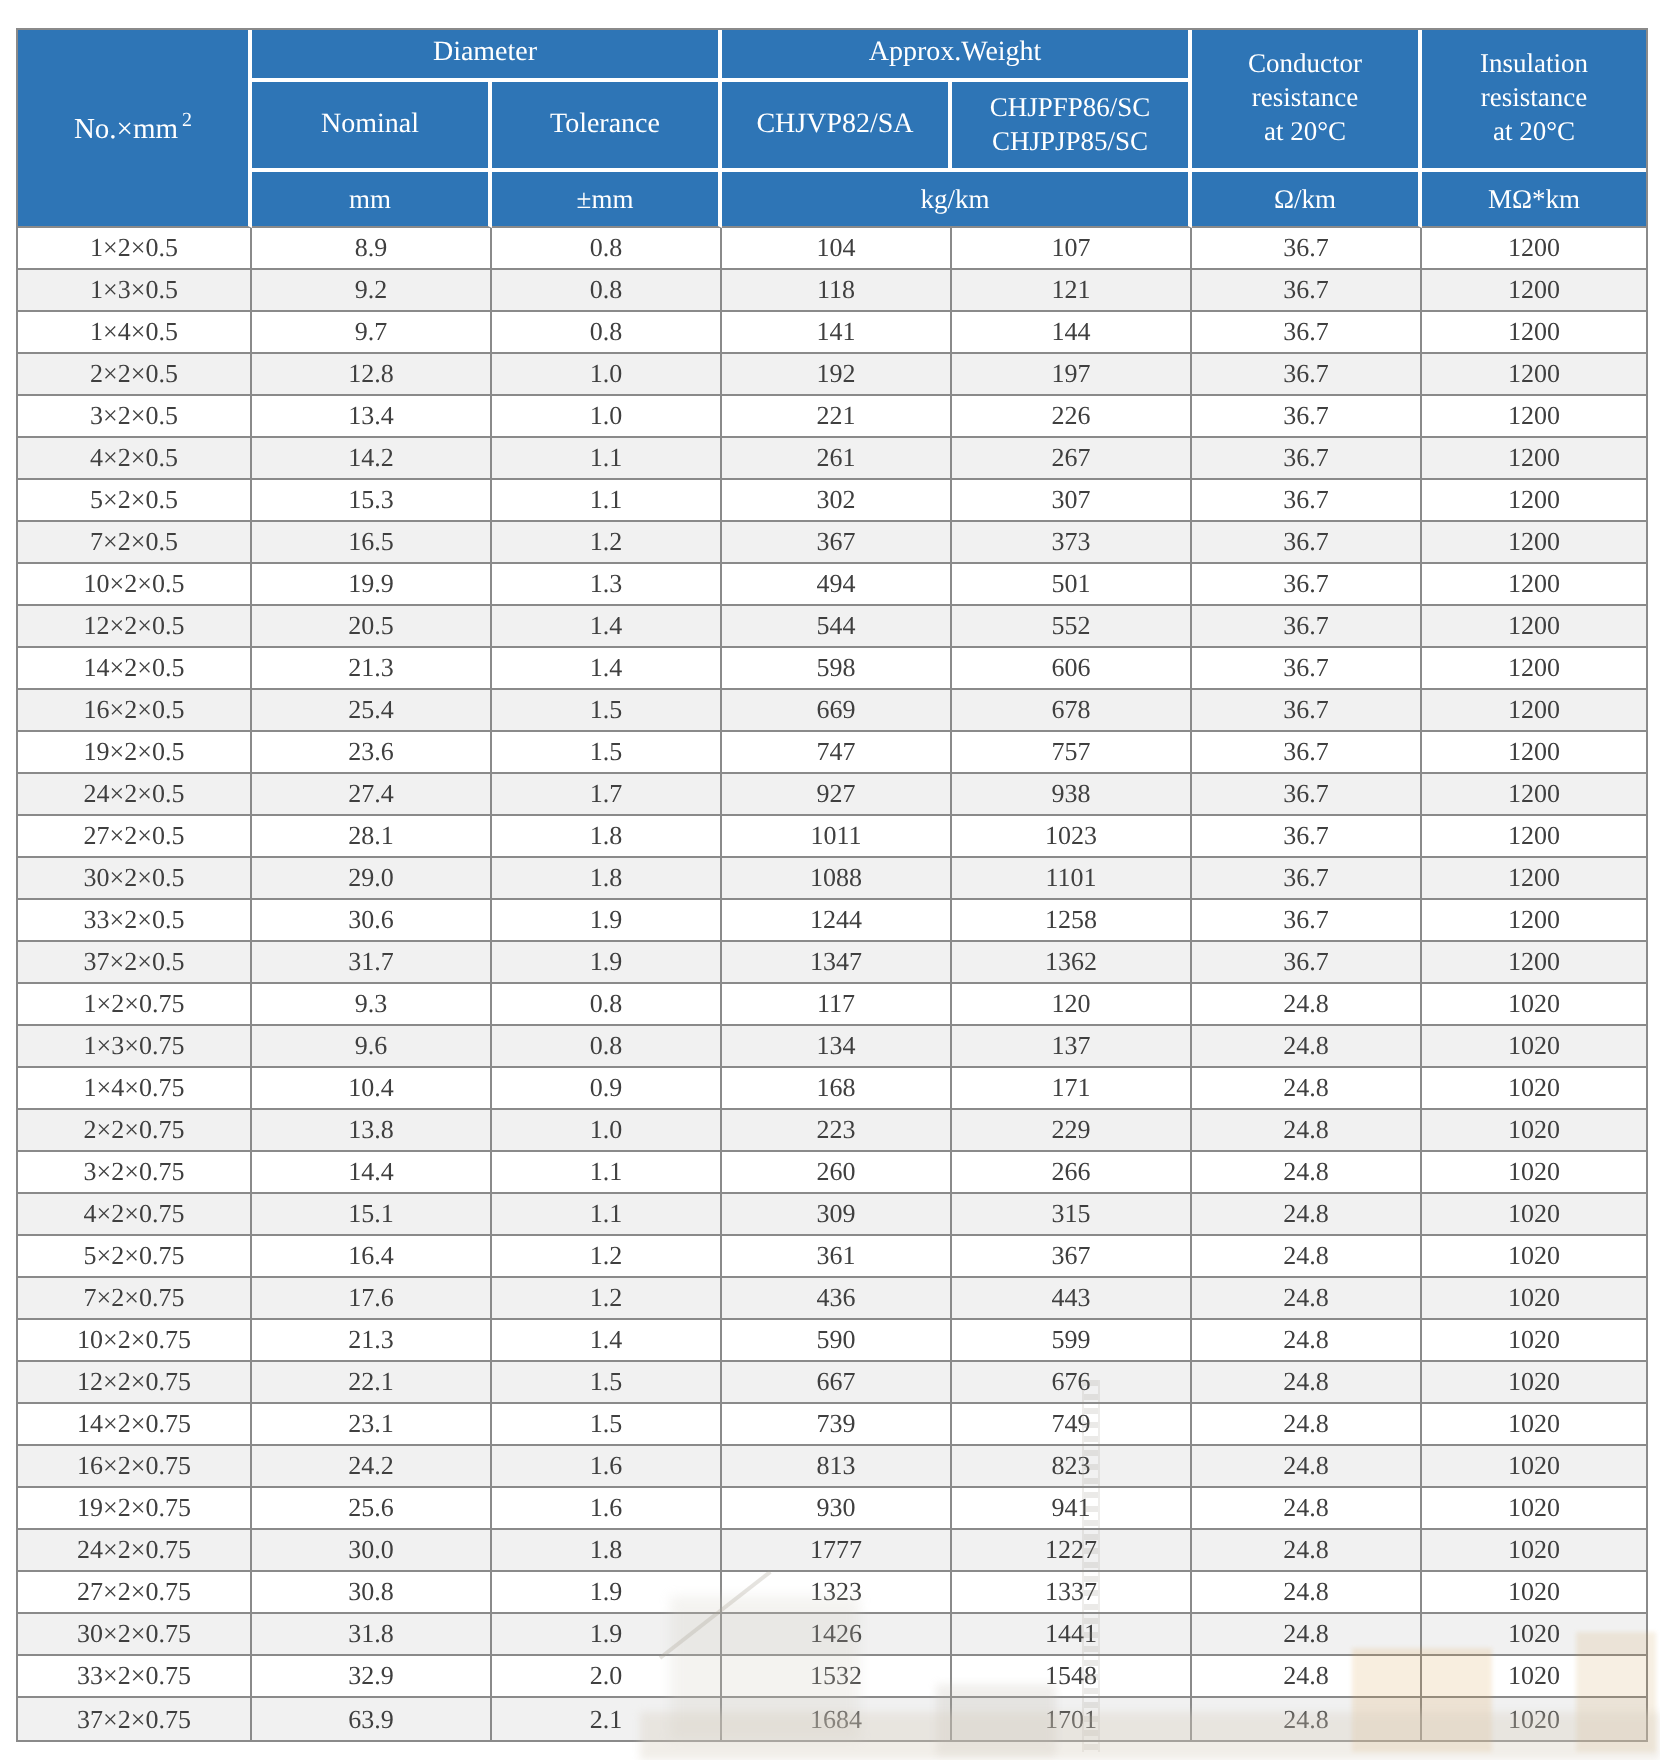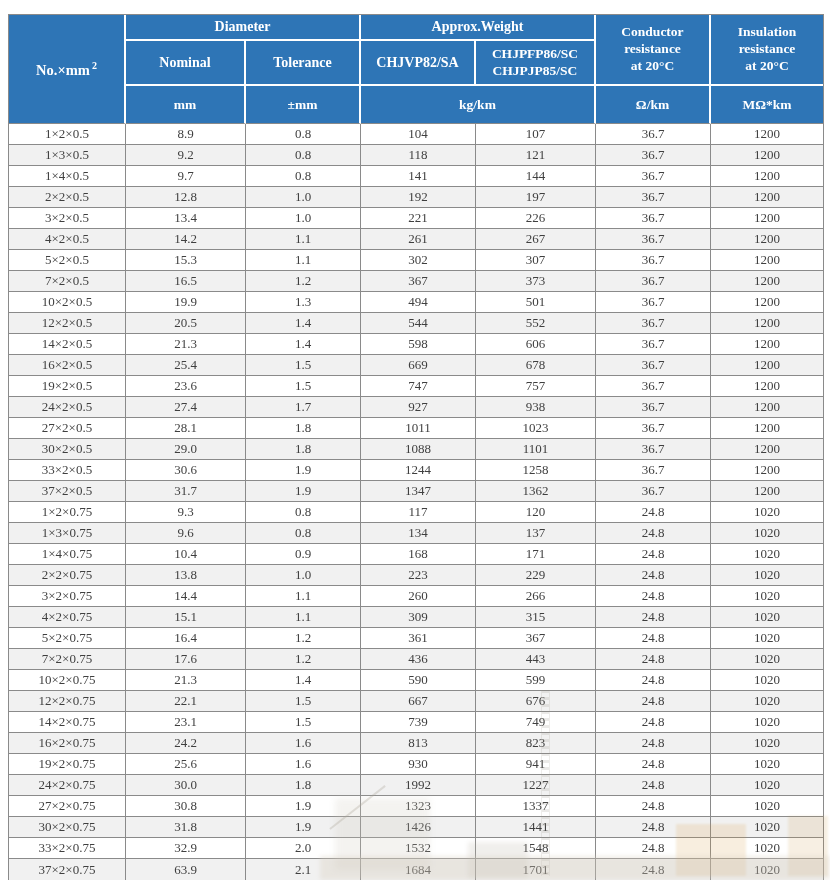--- a/index.html
+++ b/index.html
@@ -24,29 +24,29 @@
     background:#ffffff;
   }
   th,td{
     text-align:center;vertical-align:middle;
     overflow:hidden;white-space:nowrap;
     padding:0 2px;
   }
   thead th{
     background:var(--header-bg);
     color:var(--header-text);
-    font-weight:bold;
+    font-weight:normal;
     font-size:14px;
     border-right:2px solid var(--header-divider);
     border-bottom:2px solid var(--header-divider);
   }
   thead th.edge{border-right:none;}
   thead tr.h1{height:26px;}
   thead tr.h2{height:45px;border-radius:13px;}
-  thead tr.h3{height:38px;}
+  thead tr.h3{height:28px;}
   thead tr.h3 th{border-bottom:1px solid var(--grid-border);font-size:13.5px;}
   thead th.no-col{border-bottom:1px solid var(--grid-border);font-size:14.5px;margin-top:24px;}
   thead th.multiline{white-space:pre-line;line-height:1.25;font-size:13.5px;margin-top:16px;}
   sup.sq{font-size:10px;vertical-align:super;margin-left:2px;}
 
   tbody td{
     height:21px;
     font-size:13px;
     color:var(--body-text);
     border-right:1px solid var(--grid-border);
@@ -394,21 +394,21 @@
           <td>1.6</td>
           <td>930</td>
           <td>941</td>
           <td>24.8</td>
           <td>1020</td>
         </tr>
         <tr class="alt">
           <td>24×2×0.75</td>
           <td>30.0</td>
           <td>1.8</td>
-          <td>1992</td>
+          <td>1777</td>
           <td>1227</td>
           <td>24.8</td>
           <td>1020</td>
         </tr>
         <tr>
           <td>27×2×0.75</td>
           <td>30.8</td>
           <td>1.9</td>
           <td>1323</td>
           <td>1337</td>

